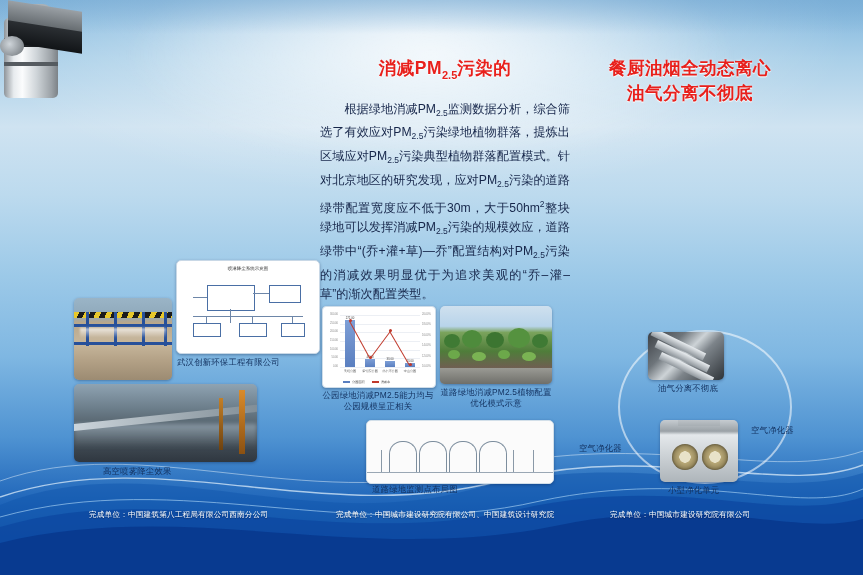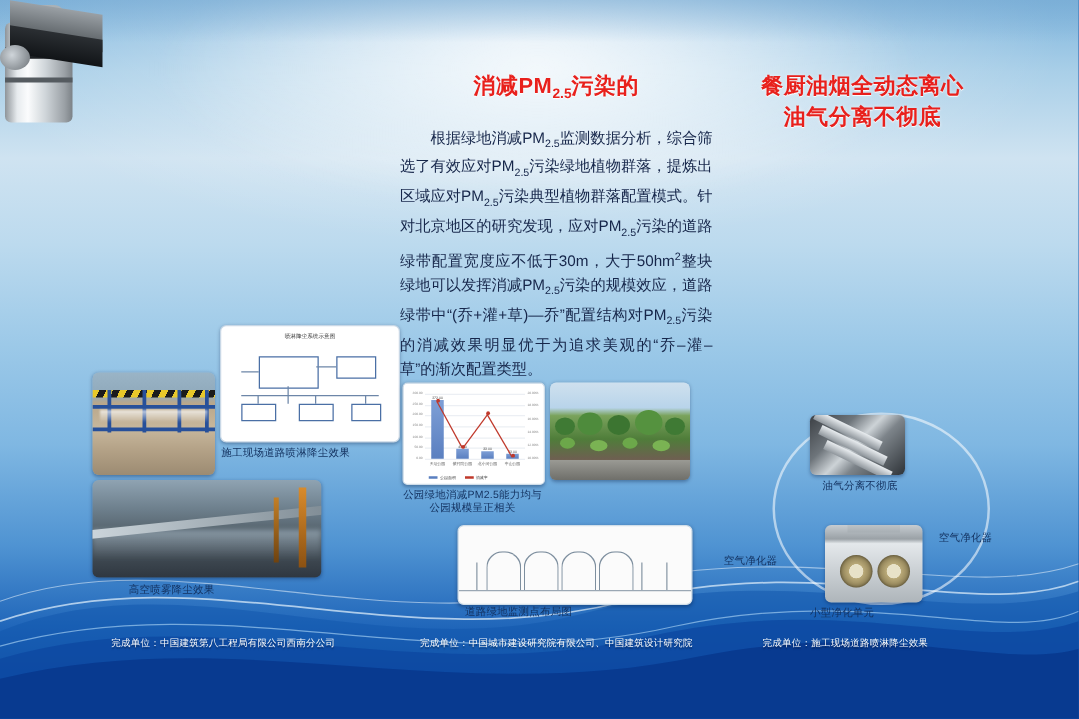--- a/index.html
+++ b/index.html
@@ -189,21 +189,21 @@
   <div class="photo" id="ph-site">
     <div class="ylw"></div>
     <div class="rail"></div>
     <div class="rail2"></div>
     <div class="post" style="left:12px;top:14px;height:34px;"></div>
     <div class="post" style="left:40px;top:14px;height:34px;"></div>
     <div class="post" style="left:68px;top:14px;height:34px;"></div>
     <div class="post" style="left:90px;top:14px;height:34px;"></div>
     <div class="spray"></div>
   </div>
-  <div class="caption" style="left:177px;top:357px;">施工现场道路喷淋降尘效果</div>
+  <div class="caption" style="left:177px;top:357px;">武汉创新环保工程有限公司</div>
 
   <div class="photo" id="ph-diagram">
     <div class="dtitle">喷淋降尘系统示意图</div>
     <div class="dbox" style="left:30px;top:24px;width:46px;height:24px;"></div>
     <div class="dbox" style="left:92px;top:24px;width:30px;height:16px;"></div>
     <div class="dbox" style="left:16px;top:62px;width:26px;height:12px;"></div>
     <div class="dbox" style="left:62px;top:62px;width:26px;height:12px;"></div>
     <div class="dbox" style="left:104px;top:62px;width:22px;height:12px;"></div>
     <div class="dline" style="left:16px;top:36px;width:14px;height:1px;"></div>
     <div class="dline" style="left:76px;top:32px;width:16px;height:1px;"></div>
@@ -285,20 +285,21 @@
     <div class="tree" style="left:4px;top:28px;width:16px;height:14px;background:#3f7a34;"></div>
     <div class="tree" style="left:22px;top:24px;width:20px;height:18px;background:#4e8b3c;"></div>
     <div class="tree" style="left:46px;top:26px;width:18px;height:16px;background:#3c7531;"></div>
     <div class="tree" style="left:68px;top:22px;width:22px;height:20px;background:#55923f;"></div>
     <div class="tree" style="left:92px;top:28px;width:16px;height:14px;background:#3f7a34;"></div>
     <div class="tree" style="left:8px;top:44px;width:12px;height:9px;background:#6ca84a;"></div>
     <div class="tree" style="left:32px;top:46px;width:14px;height:9px;background:#7ab353;"></div>
     <div class="tree" style="left:58px;top:44px;width:12px;height:9px;background:#6ca84a;"></div>
     <div class="tree" style="left:82px;top:46px;width:14px;height:9px;background:#7ab353;"></div>
   </div>
+  <div class="caption c" style="left:440px;top:387px;width:112px;">道路绿地消减PM2.5植物配置优化模式示意</div>
 
   <div class="photo" id="ph-layout">
     <div class="ground"></div>
     <div class="arc" style="left:22px;"></div>
     <div class="arc" style="left:52px;"></div>
     <div class="arc" style="left:82px;"></div>
     <div class="arc" style="left:112px;"></div>
     <div class="pole" style="left:14px;"></div>
     <div class="pole" style="left:146px;"></div>
     <div class="pole" style="left:166px;"></div>
@@ -336,17 +337,17 @@
     <div class="hood2"></div>
     <div class="filt"></div>
   </div>
   <div class="caption" style="left:751px;top:425px;">空气净化器</div>
 
   <div class="photo" id="ph-unit">
     <div class="top"></div>
     <div class="fan" style="left:12px;"></div>
     <div class="fan" style="left:42px;"></div>
   </div>
-  <div class="caption" style="left:648px;top:485px;text-align:center;">小型净化单元</div>
-
-  <div class="footer f3">完成单位：施工现场道路喷淋降尘效果</div>
+  <div class="caption" style="left:668px;top:485px;text-align:center;">小型净化单元</div>
+
+  <div class="footer f3">完成单位：中国城市建设研究院有限公司</div>
 
 </div>
 
 </body></html>

